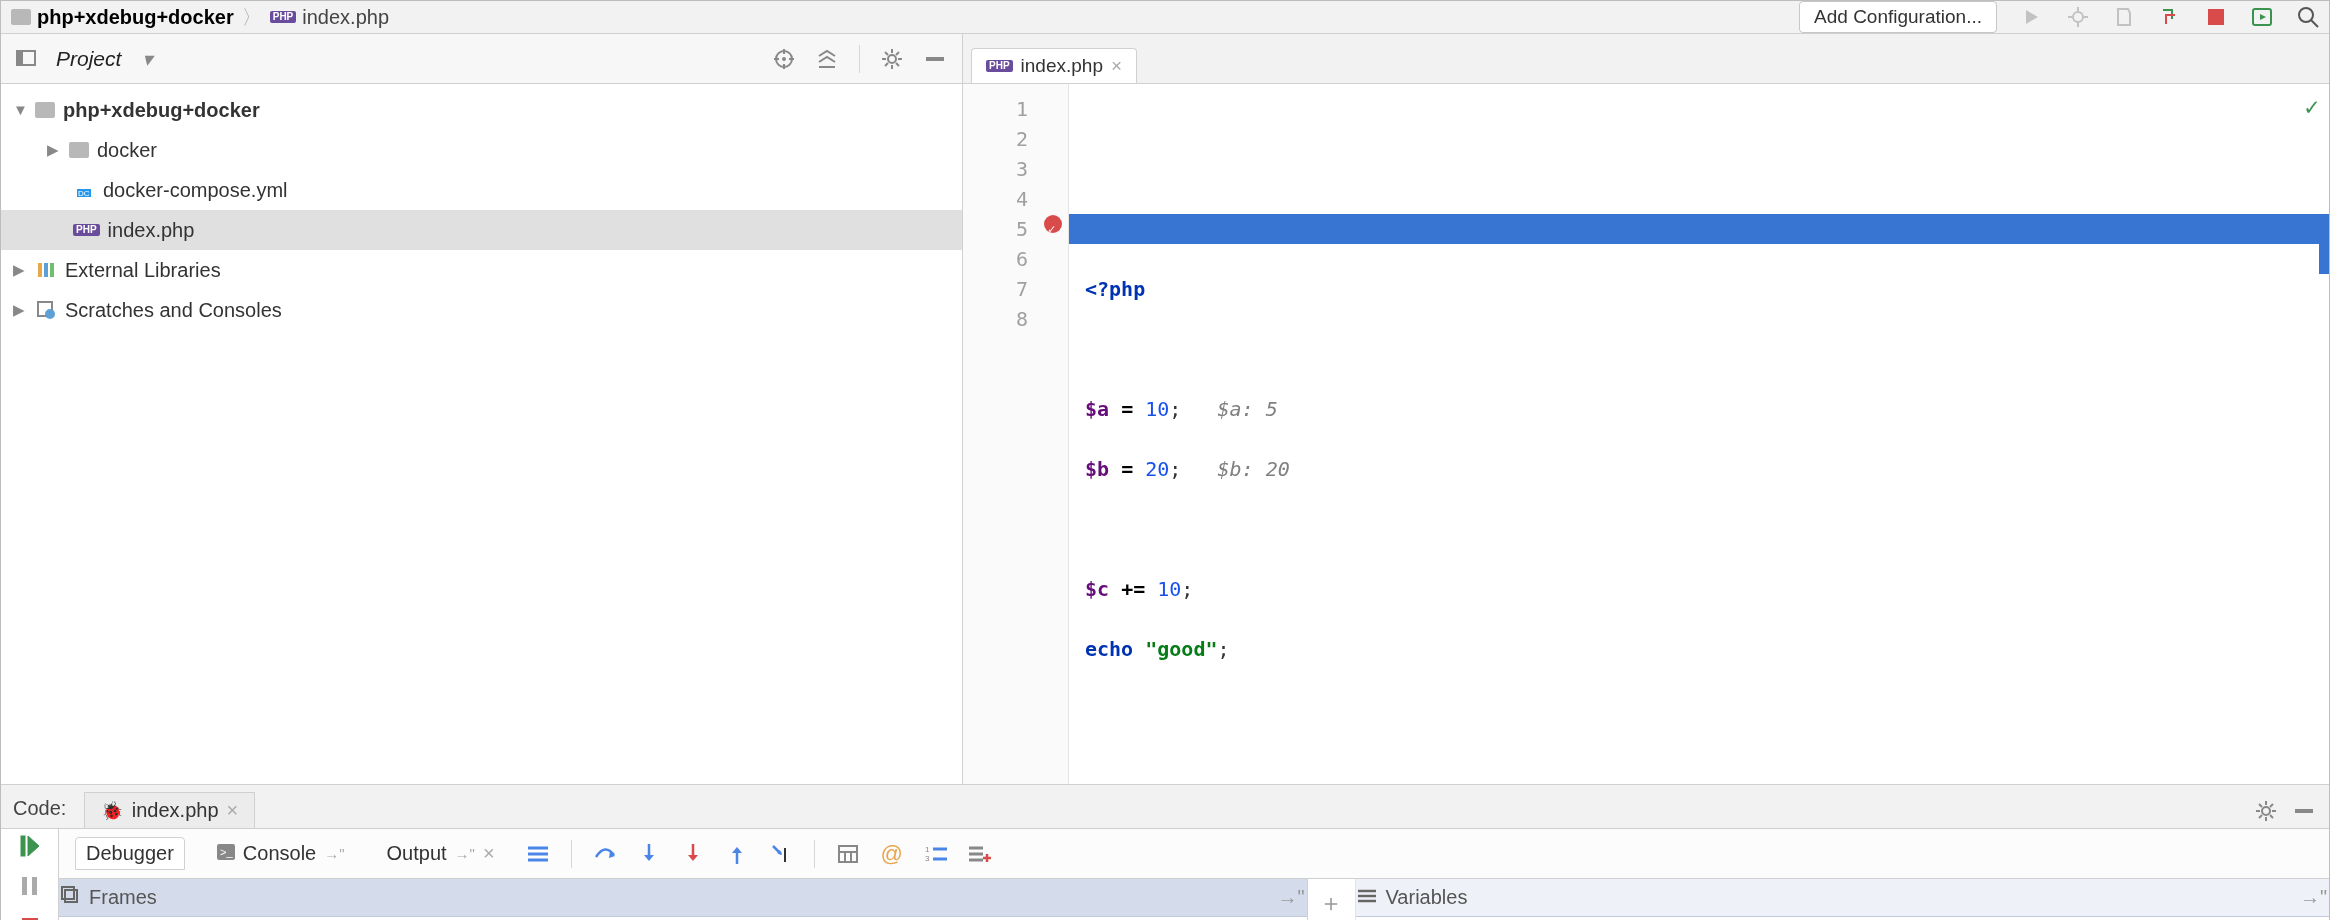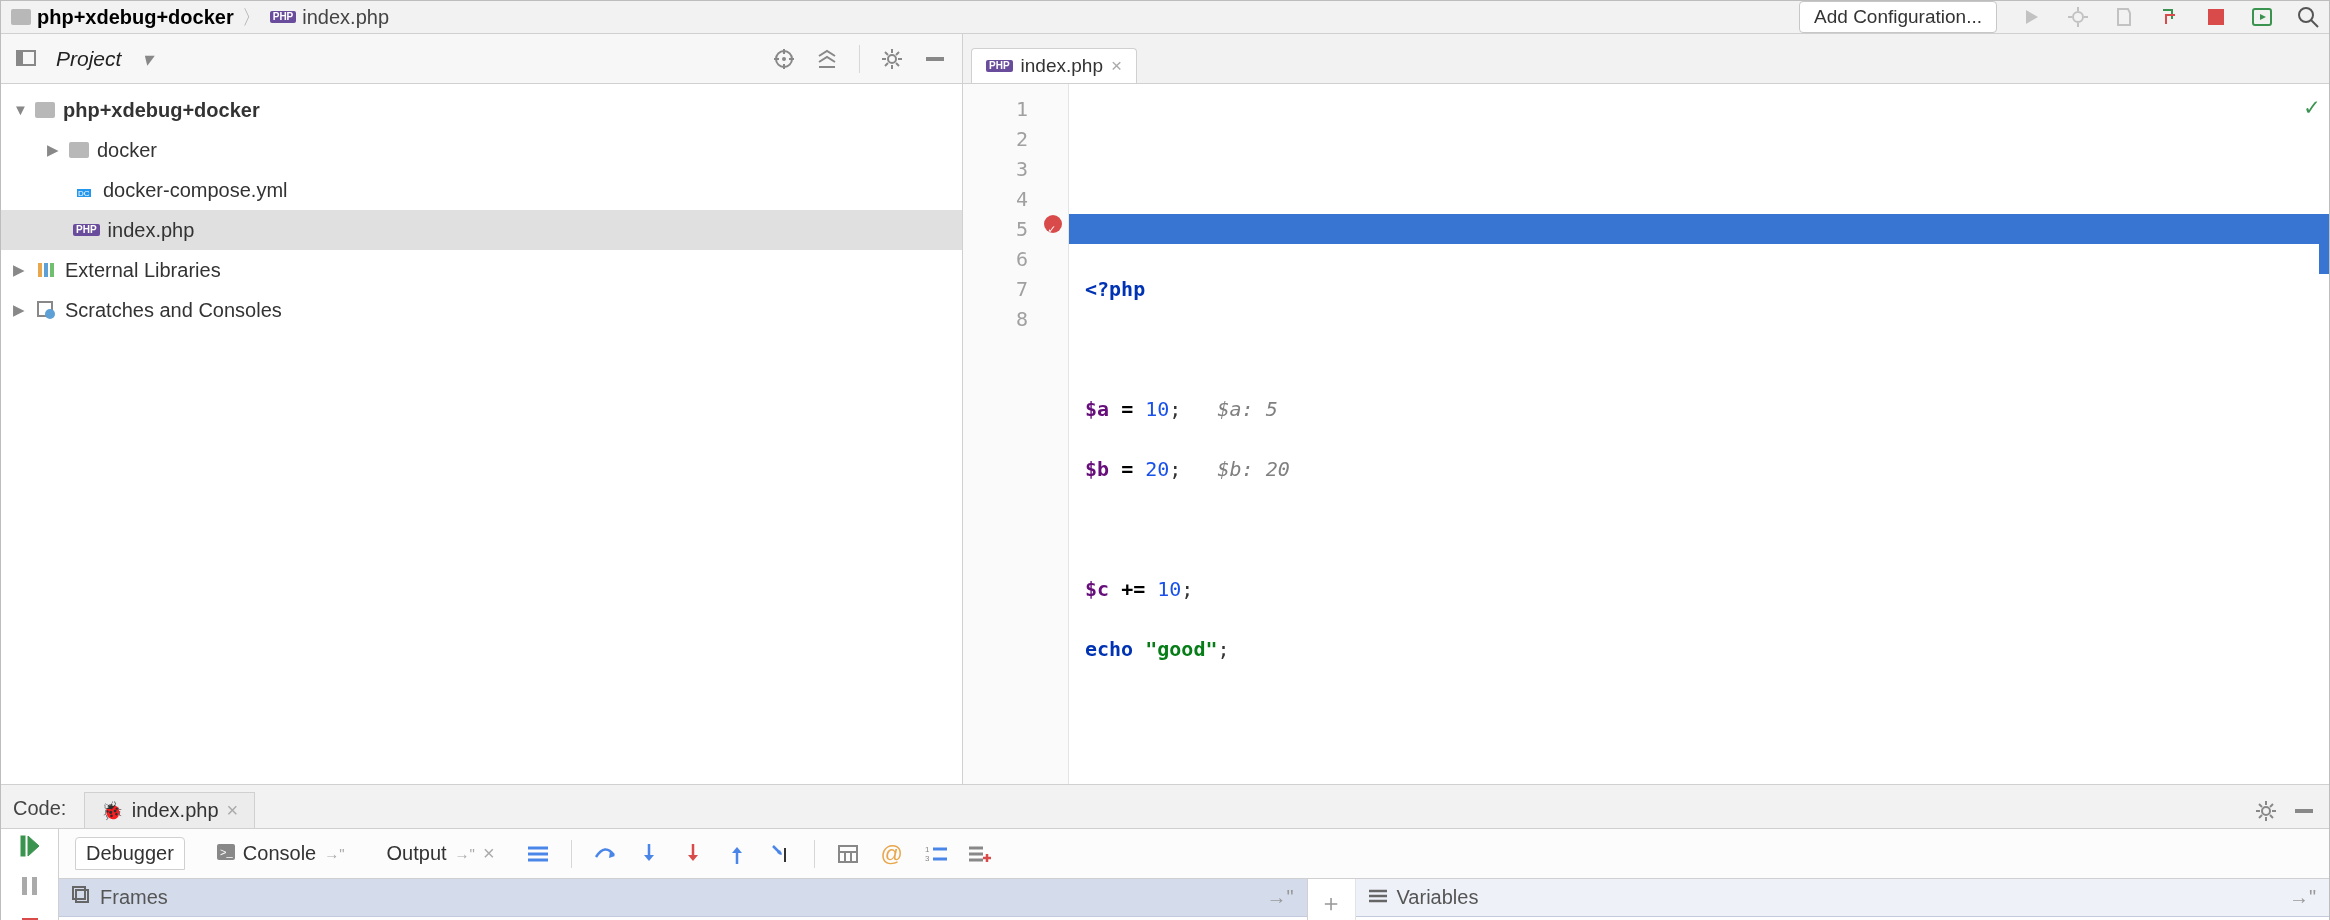--- a/index.html
+++ b/index.html
@@ -65,21 +65,21 @@
   .dbg-head-right{margin-left:auto;display:flex;align-items:center;gap:16px;padding:0 14px 6px 0;color:#888;}
   .dbg-body{flex:1;display:flex;}
   .dbg-left{width:58px;border-right:1px solid #d0d0d0;display:flex;flex-direction:column;align-items:center;padding:6px 0;gap:18px;}
   .dbg-main{flex:1;display:flex;flex-direction:column;}
   .dbg-tool{height:50px;background:#fcfcfc;border-bottom:1px solid #d0d0d0;display:flex;align-items:center;gap:22px;padding:0 16px;color:#888;}
   .tool-tab{display:flex;align-items:center;gap:8px;color:#333;padding:4px 10px;cursor:pointer;}
   .tool-tab.active{background:#fff;border:1px solid #d0d0d0;border-radius:4px 4px 0 0;}
   .vsep{width:1px;height:28px;background:#d7d7d7;}
   .dbg-split{flex:1;display:flex;}
   .frames{flex:0 0 55%;display:flex;flex-direction:column;border-right:1px solid #d0d0d0;}
-  .panel-head{height:38px;background:#d4dcec;border-bottom:1px solid #c4cadd;display:flex;align-items:center;gap:10px;padding:0 13px;color:#555;}
+  .panel-head{height:38px;background:#d4dcec;border-bottom:1px solid #c4cadd;display:flex;align-items:center;gap:10px;padding:0 2px;color:#555;}
   .panel-head .sp{margin-left:auto;display:flex;gap:12px;color:#999;}
   .panel-tool{height:44px;border-bottom:1px solid #eee;display:flex;align-items:center;justify-content:flex-end;gap:18px;padding:0 14px;color:#bbb;}
   .vars{flex:1;display:flex;}
   .vars-tool{width:48px;border-right:1px solid #e4e4e4;display:flex;flex-direction:column;align-items:center;gap:16px;padding:8px 0;color:#999;}
   .vars-body{flex:1;display:flex;flex-direction:column;}
   .vars-body .panel-head{background:#eef1f7;}
   .var-list{flex:1;padding:6px 0;}
   svg{overflow:visible;}
 </style>
 </head>

